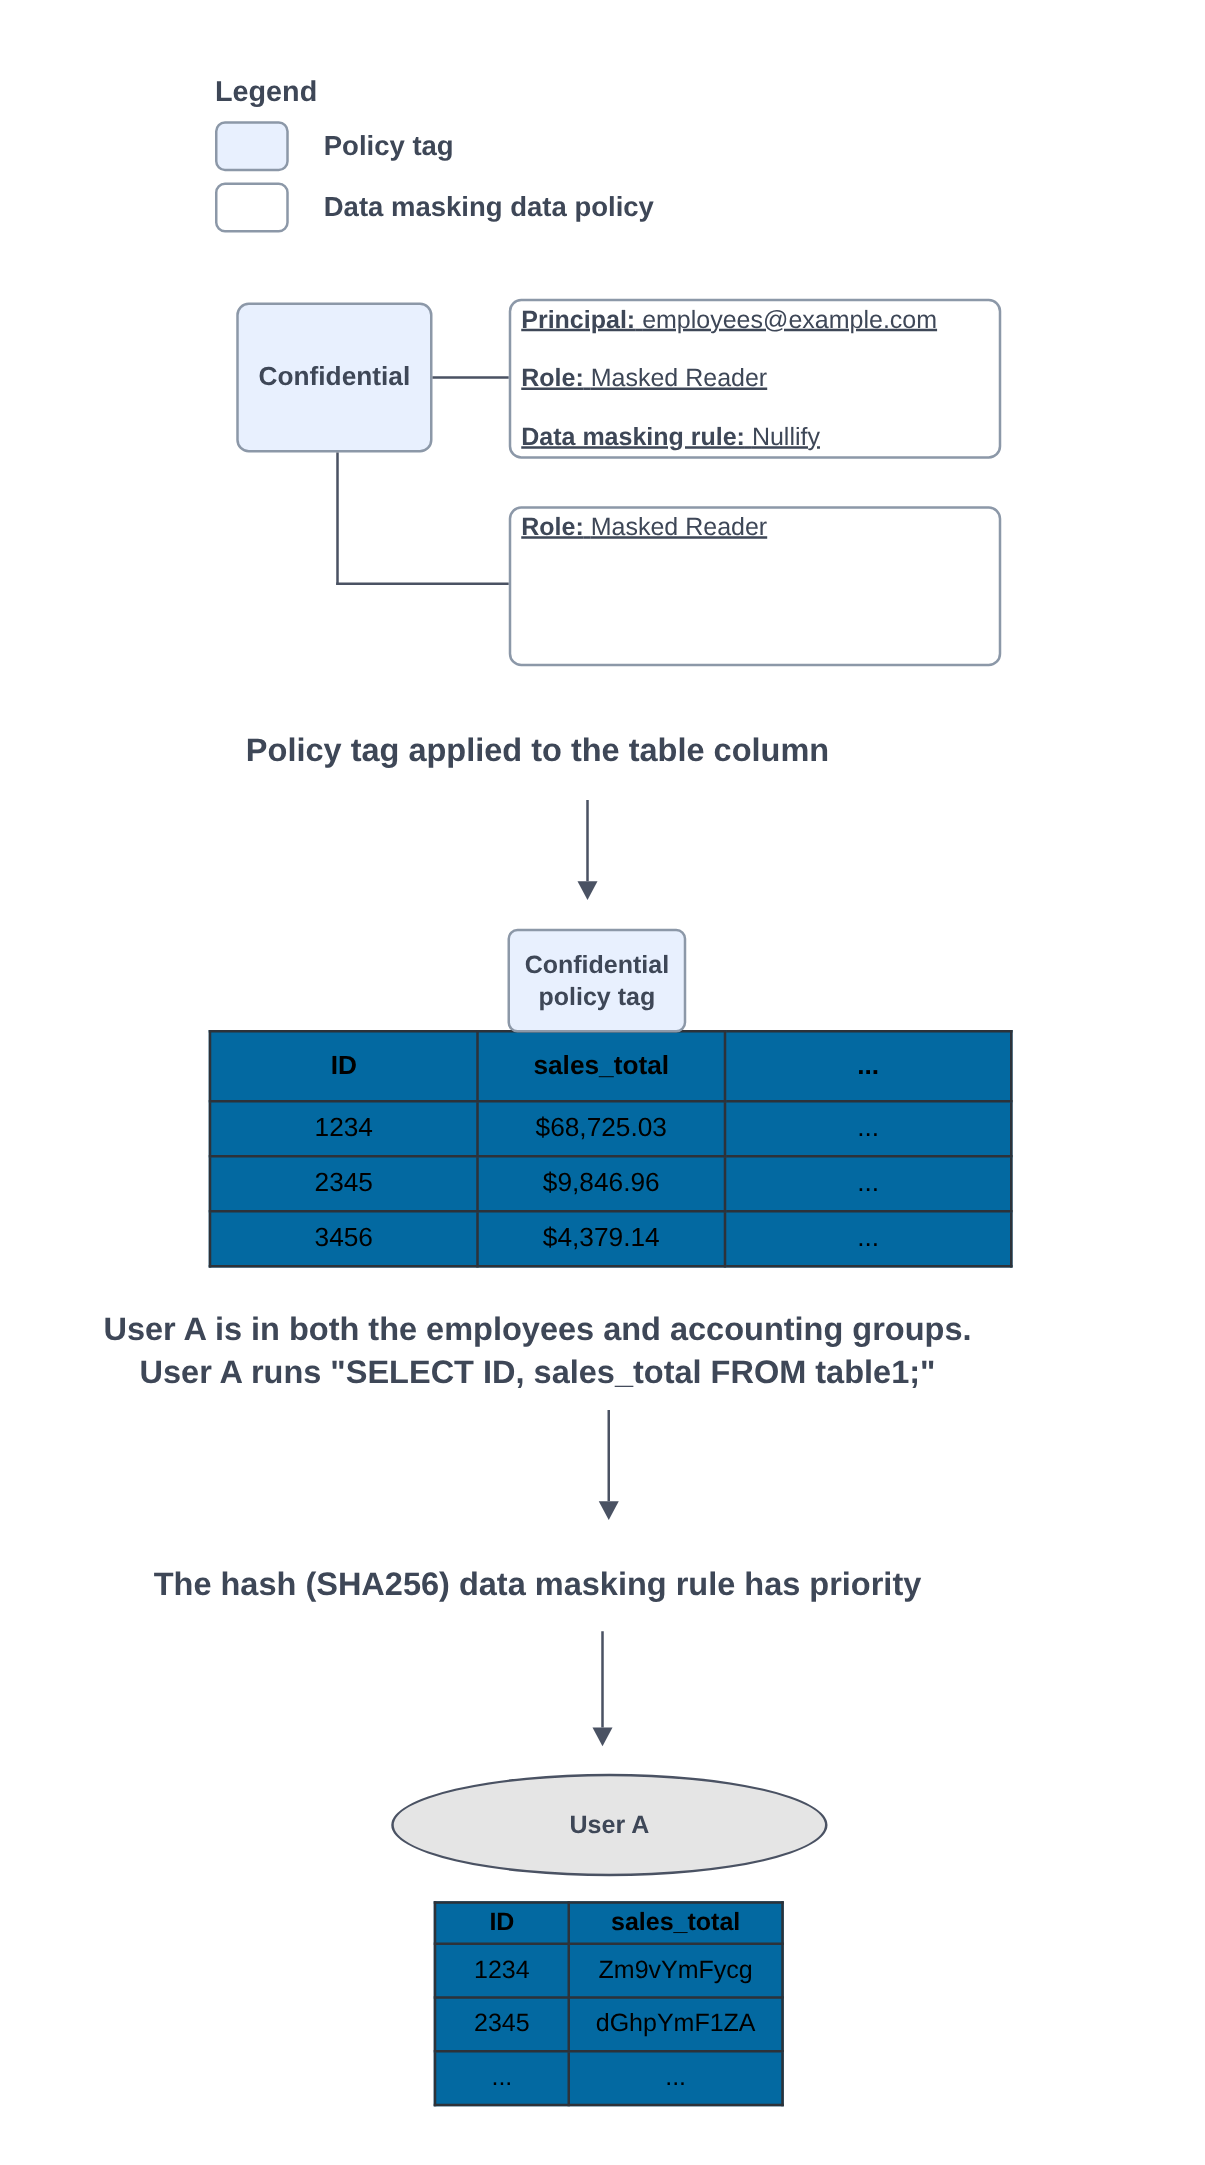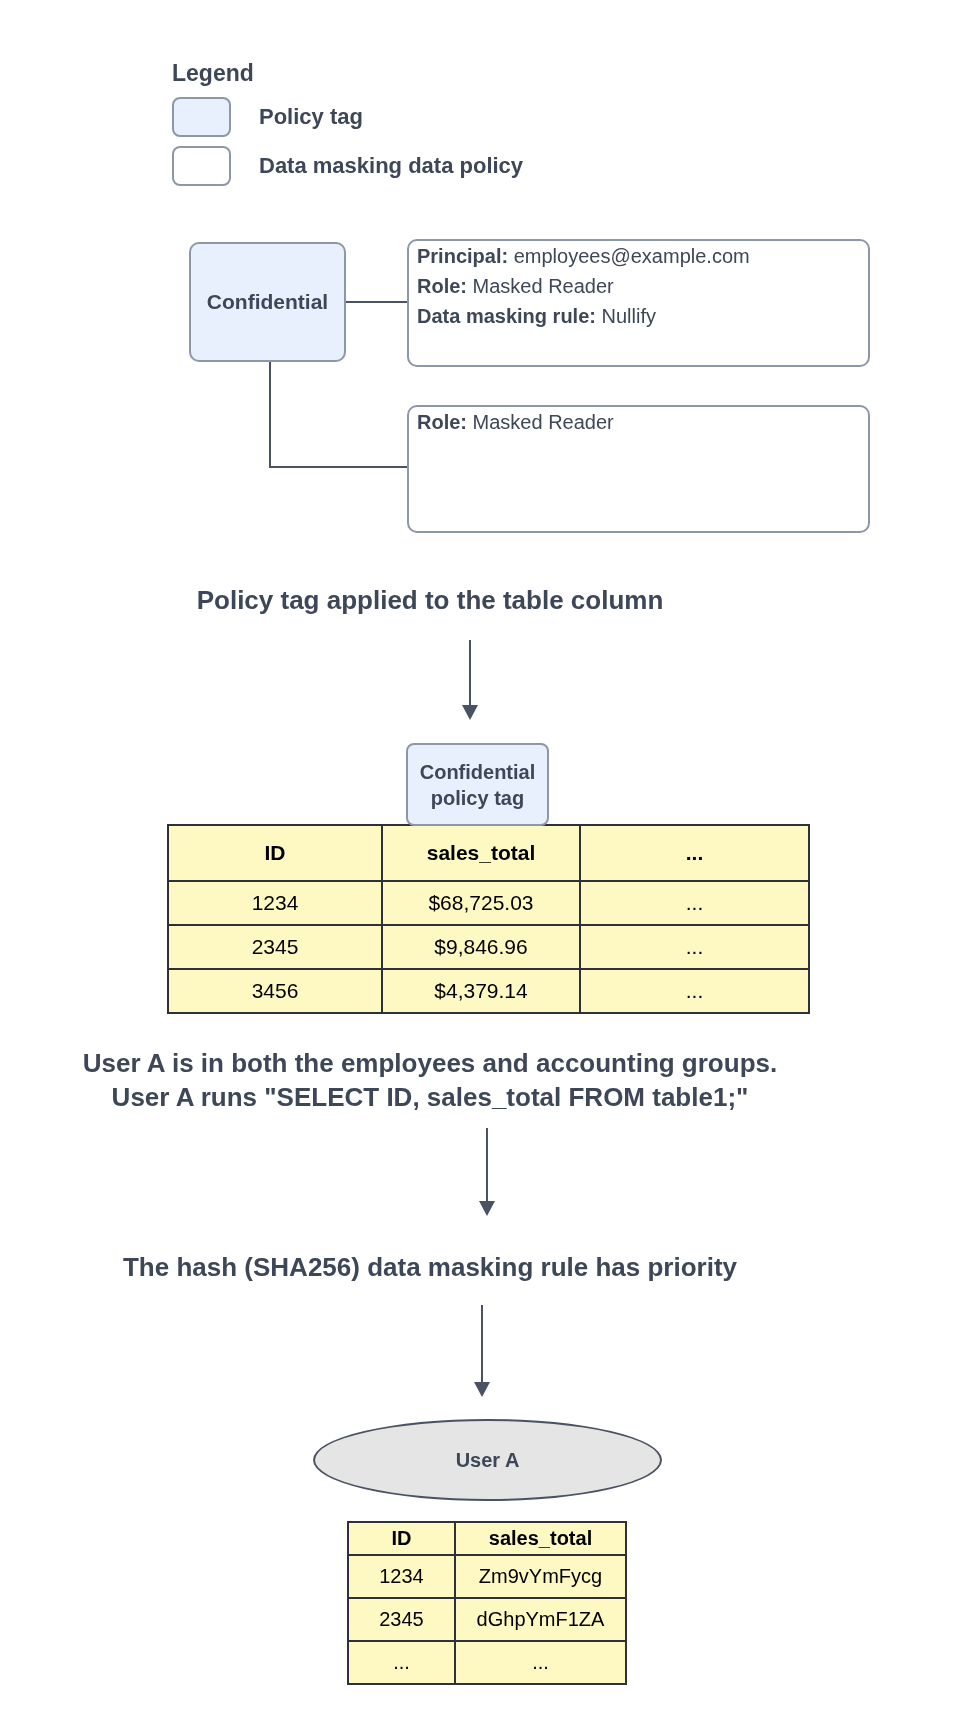--- a/index.html
+++ b/index.html
@@ -23,21 +23,21 @@
   .swatch-blue{background:var(--policy-tag-fill);}
   .legend-row-1{left:172px;top:97px;}
   .legend-row-2{left:172px;top:146px;}
   .legend-label{position:absolute;left:87px;top:50%;transform:translateY(-50%);font-size:22px;font-weight:bold;white-space:nowrap;}
 
   
   .node{border:2px solid var(--shape-border);border-radius:10px;background:#fff;}
   .blue-node{background:var(--policy-tag-fill);}
   .conf-node{left:189px;top:242px;width:157px;height:120px;display:flex;align-items:center;justify-content:center;
              font-size:21px;font-weight:bold;}
-  .policy-node{width:463px;height:128px;display:flex;flex-direction:column;justify-content:flex-start;padding-left:8px;}
+  .policy-node{width:394px;height:128px;display:flex;flex-direction:column;justify-content:space-between;padding-left:8px;text-decoration:underline;}
   .policy-node-1{left:407px;top:239px;}
   .policy-node-2{left:407px;top:405px;}
   .p-line{font-size:20px;line-height:30px;color:var(--ink);white-space:nowrap;}
   .p-line .b{font-weight:bold;}
 
   
   .conn-h{left:346px;top:301px;width:61px;height:2px;background:var(--line);}
   .conn-elbow{left:269px;top:362px;width:138px;height:106px;
               border-left:2px solid var(--line);border-bottom:2px solid var(--line);}
 
@@ -56,21 +56,21 @@
   .arrow-2{left:479px;top:1128px;height:88px;}
   .arrow-3{left:474px;top:1305px;height:92px;}
 
   
   .tag-badge{left:406px;top:743px;width:143px;height:83px;z-index:2;border-radius:8px;
              display:flex;flex-direction:column;align-items:center;justify-content:center;
              font-size:20px;font-weight:bold;line-height:26px;border:2px solid var(--shape-border);
              background:var(--policy-tag-fill);}
 
   
-  table{border-collapse:collapse;background:#fef9c3;color:#000;}
+  table{border-collapse:collapse;background:#0369a1;color:#000;}
   th,td{border:2px solid var(--table-border);text-align:center;vertical-align:middle;}
   .src-table{left:167px;top:824px;z-index:1;}
   .src-table th{font-size:21px;font-weight:bold;height:56px;}
   .src-table td{font-size:21px;height:44px;}
   .src-table .c0{width:214px;} .src-table .c1{width:198px;} .src-table .c2{width:229px;}
 
   .res-table{left:347px;top:1521px;}
   .res-table th{font-size:20px;font-weight:bold;height:33px;}
   .res-table td{font-size:20px;height:43px;}
   .res-table .c0{width:107px;} .res-table .c1{width:171px;}

